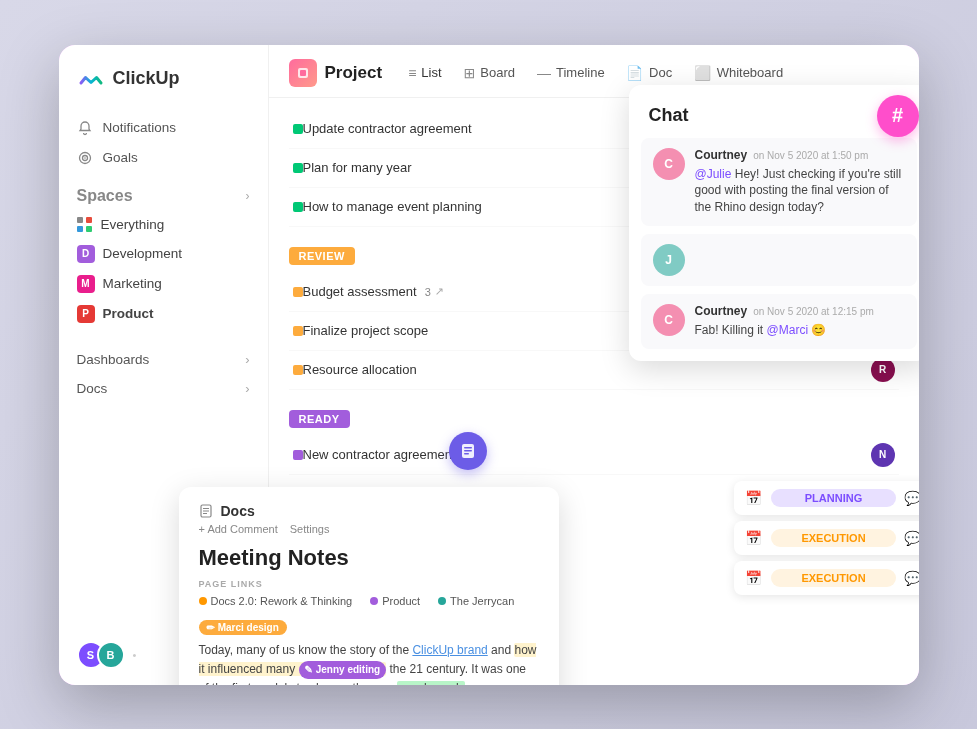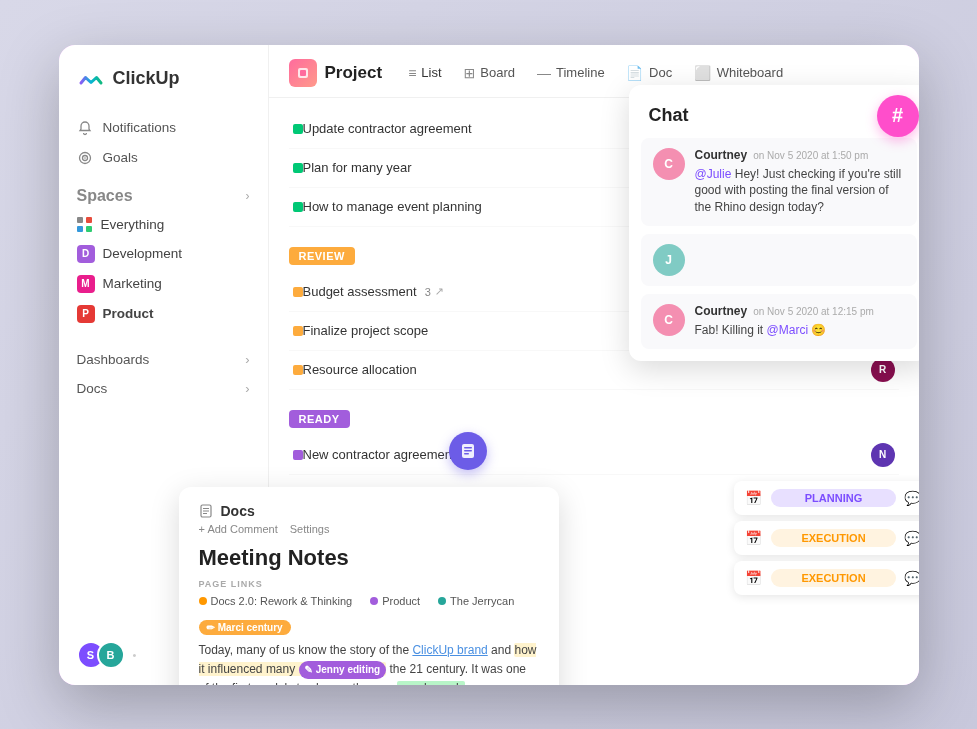--- a/index.html
+++ b/index.html
@@ -904,19 +904,19 @@
       </div>
       <div class="page-link">
         <div class="page-link-dot" style="background:#a25ddc;"></div>
         <span>Product</span>
       </div>
       <div class="page-link">
         <div class="page-link-dot" style="background:#26a69a;"></div>
         <span>The Jerrycan</span>
       </div>
     </div>
-    <div class="docs-edit-badge">✏ Marci century</div>
+    <div class="docs-edit-badge">✏ Marci design</div>
     <div class="docs-body">
       Today, many of us know the story of the <span class="docs-link">ClickUp brand</span> and <span class="docs-highlight">how it influenced many <span class="jenny-badge">✎ Jenny editing</span></span> the 21 century. It was one of the first models  to change the way <span class="green-highlight">people work.</span>
     </div>
   </div>
 
 </div>
 
 </body></html>

